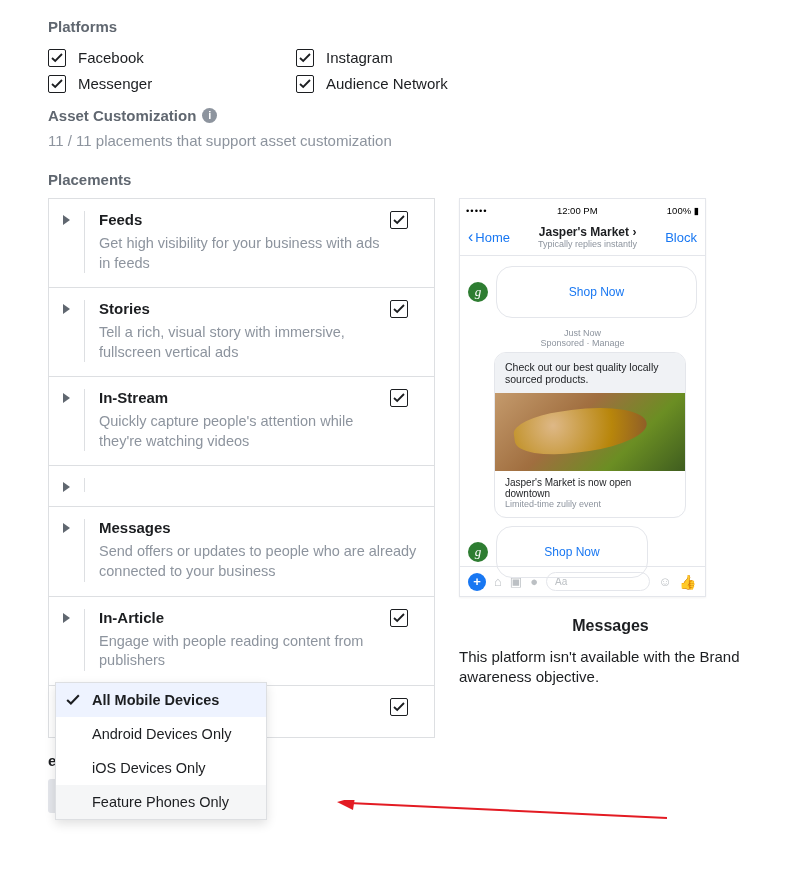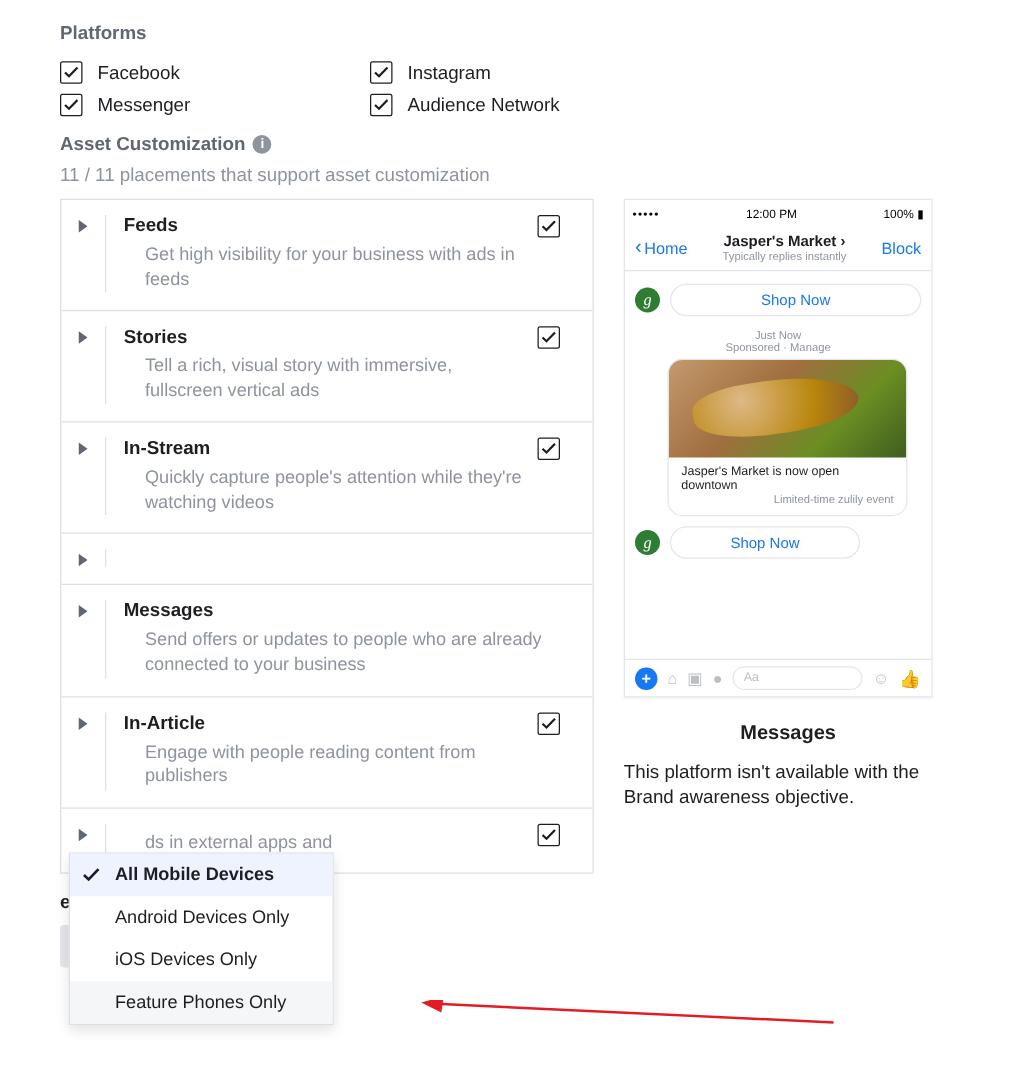--- a/index.html
+++ b/index.html
@@ -1,60 +1,60 @@
 <!DOCTYPE html>
 <html><head>
 <meta charset="utf-8">
 <style>
 html,body{margin:0;padding:0;font-family:-apple-system,BlinkMacSystemFont,"Segoe UI",Helvetica,Arial,sans-serif;color:#1c1e21;background:#fff;}
 .wrap{width:810px;height:870px;position:relative;padding:10px 48px 0 48px;box-sizing:border-box;border-radius:29px;}
 .section-label{font-weight:600;color:#606770;font-size:15px;margin:8px 0 10px 0;}
 .platform-row{display:flex;flex-wrap:wrap;}
-.platform-item{display:flex;align-items:center;width:248px;margin:4px 0;}
+.platform-item{display:flex;align-items:flex-start;width:248px;margin:4px 0;}
 .chk{width:16px;height:16px;border:1px solid #1c1e21;border-radius:2px;display:inline-flex;align-items:center;justify-content:center;margin-right:12px;background:#fff;}
 .chk svg{width:12px;height:12px;}
 .plat-label{font-size:15px;color:#1c1e21;}
 .asset-line{display:flex;align-items:center;margin-top:10px;}
 .asset-line .lbl{font-weight:600;color:#606770;font-size:15px;margin-right:6px;}
 .info-circ{width:15px;height:15px;border-radius:50%;background:#8d949e;color:#fff;font-size:11px;font-weight:bold;display:inline-flex;align-items:center;justify-content:center;line-height:1;}
 .asset-sub{color:#8d949e;font-size:15px;margin-top:8px;}
 .main-row{display:flex;margin-top:10px;align-items:flex-start;}
-.left-col{width:427px;}
+.left-col{width:387px;}
 .placements-list{border:1px solid #dddfe2;}
 .placement-item{border-bottom:1px solid #dddfe2;padding:12px 14px 14px 14px;display:flex;align-items:flex-start;}
 .placement-item:last-child{border-bottom:none;}
 .caret{width:0;height:0;border-top:5px solid transparent;border-bottom:5px solid transparent;border-left:7px solid #606770;margin-top:4px;margin-right:14px;flex:0 0 auto;}
 .vline{width:1px;background:#dddfe2;align-self:stretch;margin-right:14px;}
 .pl-body{flex:1;}
 .pl-title{font-weight:600;font-size:15px;color:#1c1e21;}
-.pl-desc{font-size:14.5px;color:#8d949e;margin-top:6px;line-height:1.35;margin-left:17px;}
+.pl-desc{font-size:14.5px;color:#8d949e;margin-top:6px;line-height:1.35;}
 .pl-chk{margin-left:8px;flex:0 0 auto;}
 .right-col{margin-left:24px;flex:1;}
 .phone{width:245px;border:1px solid #e4e6eb;background:#fff;box-shadow:0 1px 2px rgba(0,0,0,0.05);}
 .statusbar{height:18px;display:flex;align-items:center;justify-content:space-between;font-size:9.5px;padding:2px 6px;color:#000;}
 .statusbar .dots{letter-spacing:1px;}
 .navbar{display:flex;align-items:center;justify-content:space-between;padding:4px 8px 6px 8px;border-bottom:1px solid #e4e6eb;}
 .navbar .home{color:#1877f2;font-size:13px;display:flex;align-items:center;}
 .navbar .home .ch{font-size:16px;margin-right:2px;}
 .navbar .center{text-align:center;}
 .navbar .title{font-size:12px;font-weight:700;color:#1c1e21;}
 .navbar .sub{font-size:9px;color:#8d949e;}
 .navbar .block{color:#1877f2;font-size:13px;}
 .msgs{padding:10px 8px;height:310px;box-sizing:border-box;position:relative;}
 .avatar{width:20px;height:20px;border-radius:50%;background:#2e7d32;color:#fff;font-family:Georgia,serif;font-style:italic;display:inline-flex;align-items:center;justify-content:center;font-size:13px;}
 .row1{display:flex;align-items:center;gap:8px;}
-.pill{flex:1;border:1px solid #e4e6eb;border-radius:16px;text-align:center;color:#1877f2;font-size:12px;padding:5px 0;}
+.pill{flex:1;border:1px solid #e4e6eb;border-radius:16px;text-align:center;color:#1877f2;font-size:12px;padding:18px 0;}
 .tinygrey{text-align:center;font-size:9px;color:#8d949e;margin-top:10px;}
 .card{margin-top:4px;margin-left:26px;border:1px solid #e4e6eb;border-radius:12px;overflow:hidden;width:190px;}
 .card .top{background:#f0f2f5;padding:8px 10px;font-size:10.5px;color:#1c1e21;}
 .card .img{height:78px;background:linear-gradient(135deg,#c49a6c 0%,#a06e3f 40%,#6b8e23 70%,#3f5d1f 100%);position:relative;}
 .card .img::after{content:"";position:absolute;left:10%;top:20%;width:70%;height:55%;border-radius:40% 60% 50% 50%;background:radial-gradient(circle at 30% 30%,#deb887,#b8860b 60%,#8b5a2b);transform:rotate(-8deg);} 
 .card .low{padding:6px 10px 8px;}
 .card .low-t{font-size:10px;color:#1c1e21;}
-.card .low-s{font-size:9px;color:#8d949e;text-align:right;}
+.card .low-s{font-size:9px;color:#8d949e;}
 .row2{display:flex;align-items:center;gap:8px;margin-top:8px;}
 .row2 .pill{width:150px;flex:0 0 auto;margin-left:0;}
 .chatbar{border-top:1px solid #e4e6eb;display:flex;align-items:center;padding:5px 8px;gap:8px;}
 .chatbar .plus{width:18px;height:18px;border-radius:50%;background:#1877f2;color:#fff;display:flex;align-items:center;justify-content:center;font-size:13px;font-weight:bold;}
 .ci{color:#bcc0c4;font-size:13px;}
 .chat-input{flex:1;border:1px solid #e4e6eb;border-radius:14px;font-size:10px;color:#bcc0c4;padding:3px 8px;}
 .thumb{color:#1877f2;font-size:14px;}
 .preview-title{font-weight:700;font-size:16px;margin-top:20px;text-align:center;}
 .preview-desc{font-size:15px;color:#1c1e21;margin-top:12px;line-height:1.35;}
 .spec-heading{font-weight:600;font-size:15px;color:#1c1e21;margin-top:14px;}
@@ -106,20 +106,21 @@
     <span class="plat-label">Audience Network</span>
   </div>
 </div>
 
 <div class="asset-line">
   <span class="lbl">Asset Customization</span>
   <span class="info-circ">i</span>
 </div>
 <div class="asset-sub">11 / 11 placements that support asset customization</div>
 
+<div class="section-label" style="margin-top:22px;">Placements</div>
 
 <div class="main-row">
   <div class="left-col">
     <div class="placements-list" id="plist">
           <div class="placement-item">
             <span class="caret"></span>
             <span class="vline"></span>
             <div class="pl-body">
               <div class="pl-title">Feeds</div>
               <div class="pl-desc">Get high visibility for your business with ads in feeds</div>
@@ -219,20 +220,21 @@
         </span>
         <span class="block">Block</span>
       </div>
       <div class="msgs">
         <div class="row1">
           <span class="avatar">g</span>
           <div class="pill">Shop Now</div>
         </div>
         <div class="tinygrey"><span>Just Now</span><br><span>Sponsored · Manage</span></div>
         <div class="card">
+          <div class="top">Check out our best quality locally sourced products.</div>
           <div class="img"></div>
           <div class="low">
             <div class="low-t">Jasper's Market is now open downtown</div>
             <div class="low-s">Limited-time zulily event</div>
           </div>
         </div>
         <div class="row2">
           <span class="avatar">g</span>
           <div class="pill">Shop Now</div>
         </div>

